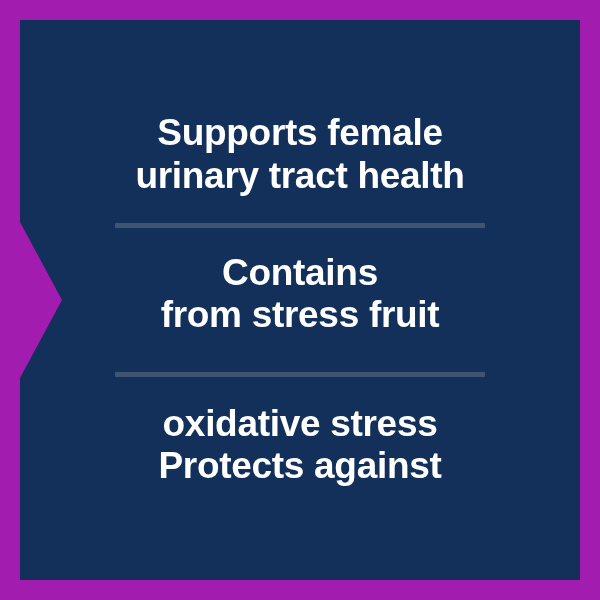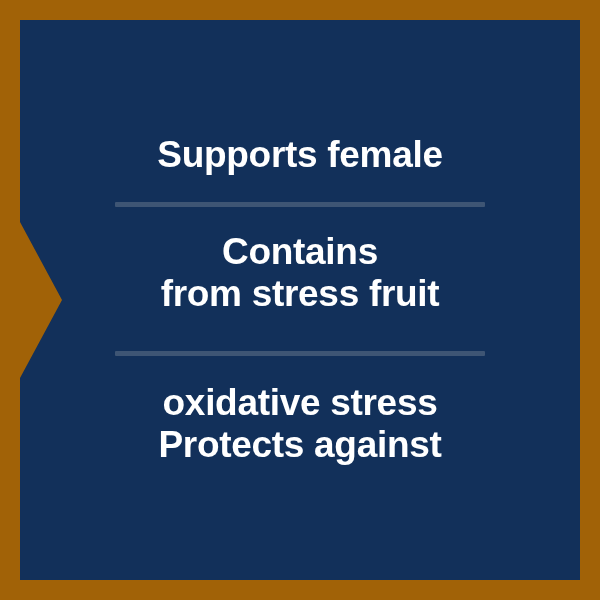--- a/index.html
+++ b/index.html
@@ -11,21 +11,21 @@
     width: 600px;
     height: 600px;
     overflow: hidden;
     font-family: "Liberation Sans", sans-serif;
   }
 
   #stage {
     position: relative;
     width: 600px;
     height: 600px;
-    background: #a16207;
+    background: #a21caf;
   }
 
   
   #panel {
     position: absolute;
     left: 20px;
     top: 20px;
     width: 560px;
     height: 560px;
     background: #12305a;
@@ -96,20 +96,21 @@
 <body>
 
 <div id="stage">
 
   <div id="panel"></div>
 
   <div id="content">
 
     <div class="benefit benefit-1">
       <span class="line">Supports female</span>
+      <span class="line">urinary tract health</span>
     </div>
 
     <div class="divider"></div>
 
     <div class="benefit benefit-2">
       <span class="line">Contains</span>
       <span class="line">from stress fruit</span>
     </div>
 
     <div class="divider"></div>

